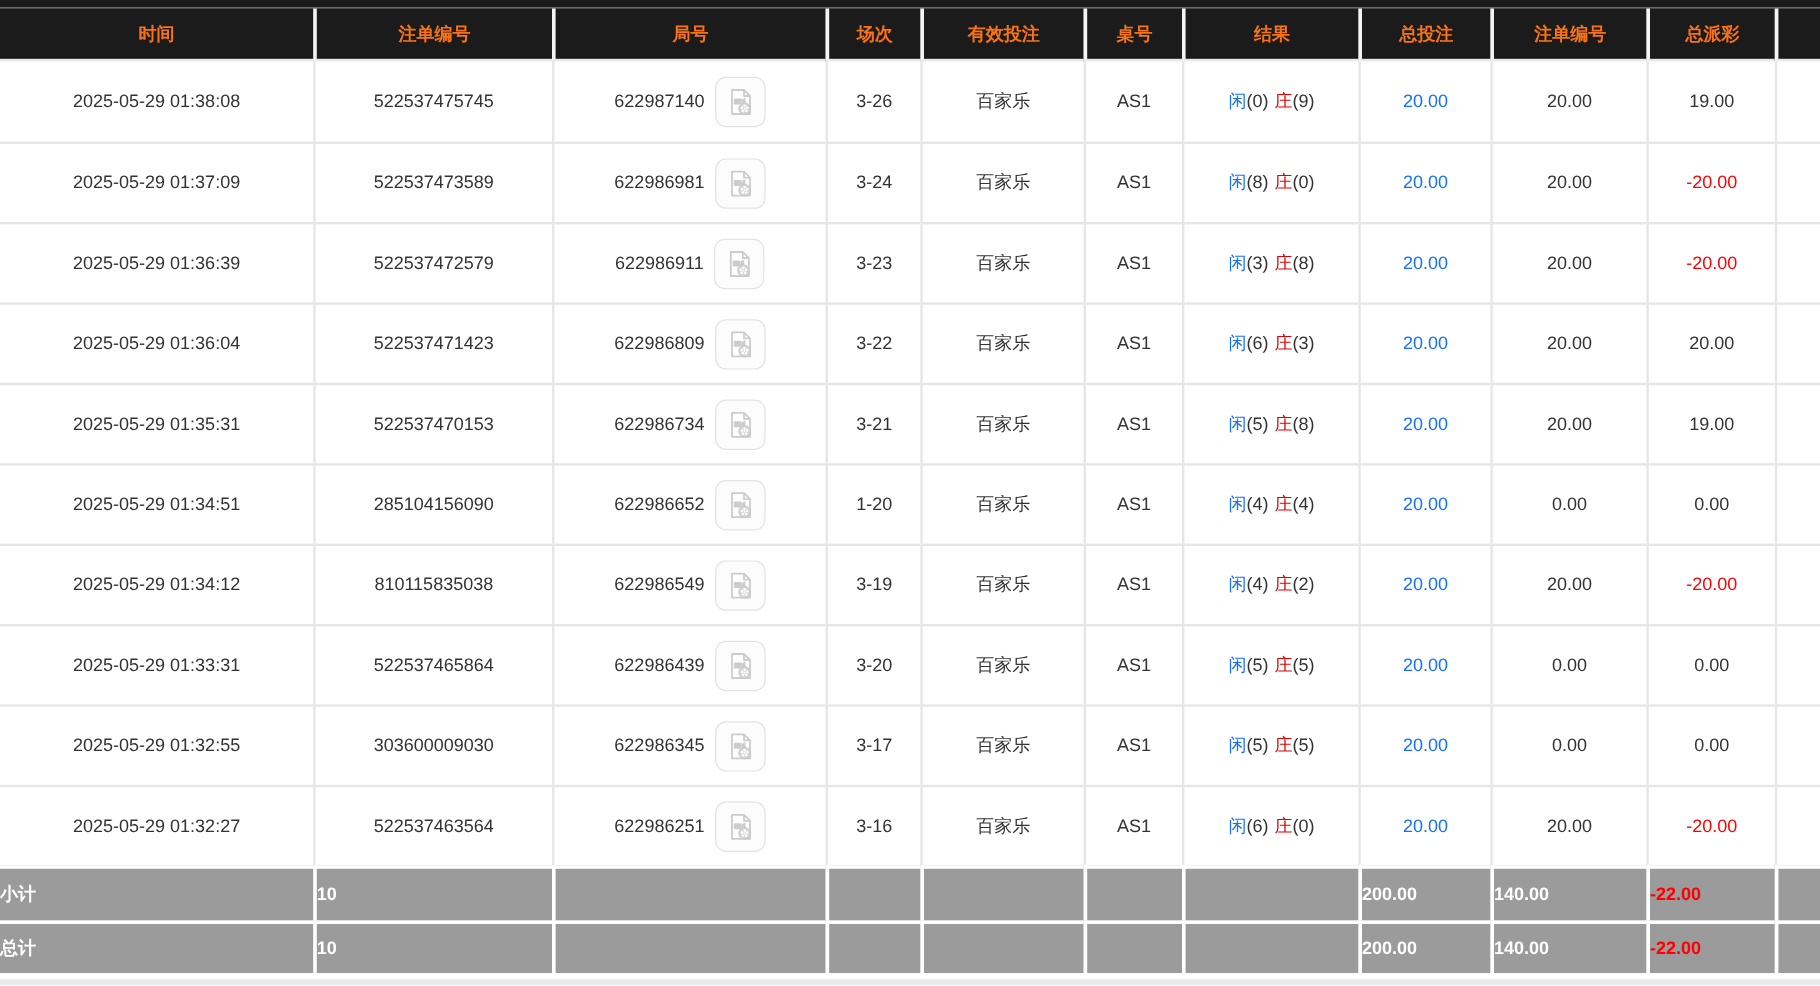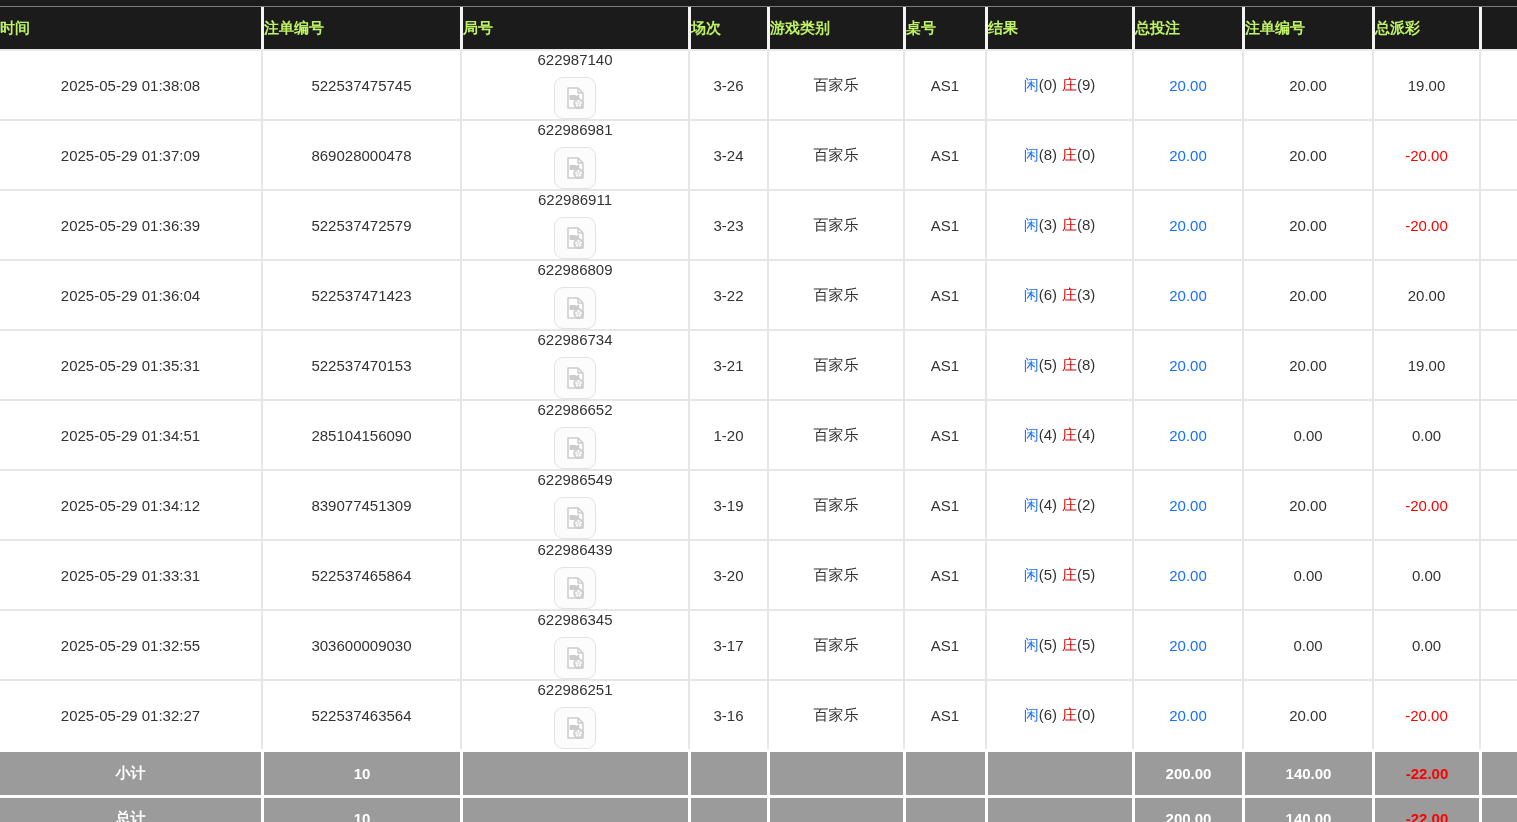--- a/index.html
+++ b/index.html
@@ -10,52 +10,52 @@
   }
   .top-strip { height: 7px; background: #1b1b1b; border-bottom: 1px solid #7d7d7d; }
   .bottom-gap { height: 5px; background: #fff; }
   .bottom-strip { height: 5px; background: #eaeaea; }
 
   table.records {
     table-layout: fixed; border-collapse: separate; border-spacing: 0;
     width: 1557px;
   }
   thead th {
-    background: #1b1b1b; color: #bef264; font-weight: bold; font-size: 15px;
-    height: 44px; text-align: left; vertical-align: middle;
+    background: #1b1b1b; color: #f97316; font-weight: bold; font-size: 15px;
+    height: 44px; text-align: center; vertical-align: middle;
     border-left: 3px solid #f4f4f4; border-bottom: 2px solid #e9e9e9;
     padding: 0;
   }
   thead th:first-child { border-left: none; }
 
   tbody td {
     background: #fff; color: #333; font-size: 15px;
     height: 67px; text-align: center; vertical-align: middle;
     border-left: 2px solid #e6e6e6; border-top: 2px solid #e6e6e6;
     padding: 0; white-space: nowrap;
   }
   tbody tr:first-child td { border-top: none; }
   tbody td:first-child { border-left: none; text-align: center; }
 
   tfoot td {
     background: #9b9b9b; color: #fff; font-weight: bold; font-size: 15px;
-    text-align: center; vertical-align: middle;
+    vertical-align: middle;
     border-left: 3px solid #fff; border-top: 3px solid #fff;
     padding: 0;
   }
   tfoot td:first-child { border-left: none; }
   tfoot tr.subtotal-row td { height: 46px; }
   tfoot tr.total-row td { height: 44px; }
 
   .blue { color: #1670ff; }
   .banker { color: #e00000; }
   td.neg, span.neg { color: #ff0000 !important; }
   .c-total-bet { color: #1670ff; cursor: pointer; }
 
-  .round-wrap { display: inline-flex; align-items: center; justify-content: center; gap: 9px; flex-direction: column; }
+  .round-wrap { display: inline-flex; align-items: center; justify-content: center; gap: 9px; }
   .video-btn {
     width: 42px; height: 42px; border-radius: 9px;
     border: 1px solid #e3e3e3; background: #fcfcfc;
     display: inline-flex; align-items: center; justify-content: center;
     padding: 0; cursor: pointer;
   }
   .result-gap { margin-right: 5px; }
 </style>
 </head>
 <body>
@@ -75,21 +75,21 @@
       <col style="width:130px">
     <col style="width:107px">
       <col style="width:78px">
   </colgroup>
   <thead>
     <tr>
       <th>时间</th>
       <th>注单编号</th>
       <th>局号</th>
       <th>场次</th>
-      <th>游戏类别</th>
+      <th>有效投注</th>
       <th>桌号</th>
       <th>结果</th>
       <th>总投注</th>
       <th>注单编号</th>
       <th>总派彩</th>
       <th></th>
     </tr>
   </thead>
   <tbody id="tbody">
   <tr>
@@ -122,21 +122,21 @@
       <span class="blue">闲</span><span class="result-gap">(0)</span><span class="banker">庄</span><span>(9)</span>
     </td>
     <td class="c-total-bet">20.00</td>
     <td>20.00</td>
     <td>19.00</td>
     <td></td>
   </tr>
 
   <tr>
     <td>2025-05-29 01:37:09</td>
-    <td>869028000478</td>
+    <td>522537473589</td>
     <td>
       <span class="round-wrap">
         <span>622986981</span>
         <button class="video-btn">
           <svg width="26" height="26" viewBox="0 0 26 26">
             <path d="M6 3 h10 l5 5 v15 h-15 z" fill="#ffffff" stroke="#cccccc" stroke-width="1.5" stroke-linejoin="round"></path>
             <path d="M16 3 v5 h5" fill="none" stroke="#cccccc" stroke-width="1.5" stroke-linejoin="round"></path>
             <rect x="7.5" y="10" width="6.5" height="5" rx="1" fill="#cccccc"></rect>
             <path d="M14 11 l3.2 -1.8 v6.4 l-3.2 -1.8 z" fill="#cccccc"></path>
             <circle cx="16.5" cy="18.5" r="4.8" fill="#d6d6d6" stroke="#c2c2c2" stroke-width="0.8"></circle>
@@ -297,21 +297,21 @@
       <span class="blue">闲</span><span class="result-gap">(4)</span><span class="banker">庄</span><span>(4)</span>
     </td>
     <td class="c-total-bet">20.00</td>
     <td>0.00</td>
     <td>0.00</td>
     <td></td>
   </tr>
 
   <tr>
     <td>2025-05-29 01:34:12</td>
-    <td>839077451309</td>
+    <td>810115835038</td>
     <td>
       <span class="round-wrap">
         <span>622986549</span>
         <button class="video-btn">
           <svg width="26" height="26" viewBox="0 0 26 26">
             <path d="M6 3 h10 l5 5 v15 h-15 z" fill="#ffffff" stroke="#cccccc" stroke-width="1.5" stroke-linejoin="round"></path>
             <path d="M16 3 v5 h5" fill="none" stroke="#cccccc" stroke-width="1.5" stroke-linejoin="round"></path>
             <rect x="7.5" y="10" width="6.5" height="5" rx="1" fill="#cccccc"></rect>
             <path d="M14 11 l3.2 -1.8 v6.4 l-3.2 -1.8 z" fill="#cccccc"></path>
             <circle cx="16.5" cy="18.5" r="4.8" fill="#d6d6d6" stroke="#c2c2c2" stroke-width="0.8"></circle>

